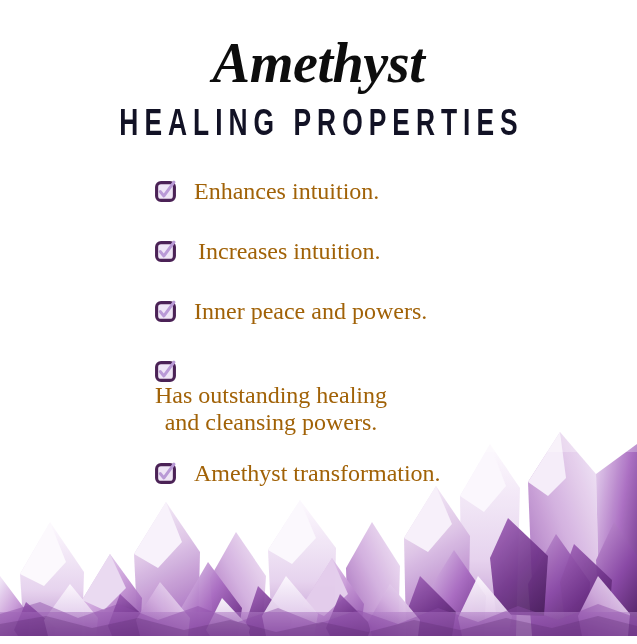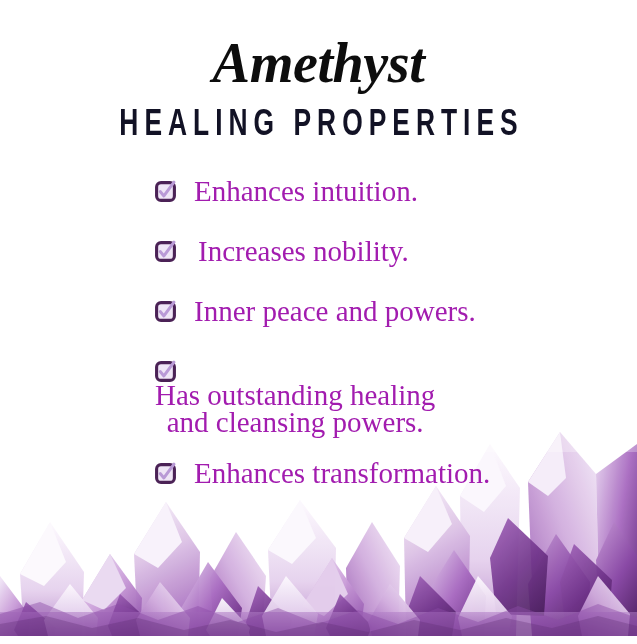--- a/index.html
+++ b/index.html
@@ -88,23 +88,23 @@
     width: 21px;
     height: 21px;
     margin-top: 3px;
     margin-right: 18px;
   }
   .checkbox svg { display: block; overflow: visible; }
 
   .item-text {
     font-family: "Liberation Serif", "DejaVu Serif", serif;
     font-weight: normal;
-    font-size: 29px;
+    font-size: 24px;
     line-height: 27px;
-    color: #a21caf;
+    color: #a16207;
     white-space: pre-line;
     text-align: center;
   }
   .li-1 .item-text { padding-left: 4px; }
   .li-2 .item-text { padding-left: 0px; }
   .li-3 .item-text { text-align: center; padding-left: 0px; }
   .li-4 .item-text { padding-left: 0px; }
 
   
   .crystals {
@@ -139,21 +139,21 @@
       <span class="item-text">Enhances intuition.</span>
     </div>
 
     <div class="list-item li-1">
       <span class="checkbox">
         <svg width="21" height="21" viewBox="0 0 21 21" xmlns="http://www.w3.org/2000/svg">
           <rect x="1.6" y="1.6" width="17.8" height="17.8" rx="4.4" ry="4.4" fill="#efe6f6" stroke="#4b2256" stroke-width="3.1"></rect>
           <path d="M5.2 10.6 L8.9 14.9 L19.0 1.2" fill="none" stroke="#b99ad6" stroke-width="3.0" stroke-linecap="round" stroke-linejoin="round"></path>
         </svg>
       </span>
-      <span class="item-text">Increases nobility.</span>
+      <span class="item-text">Increases intuition.</span>
     </div>
 
     <div class="list-item li-2">
       <span class="checkbox">
         <svg width="21" height="21" viewBox="0 0 21 21" xmlns="http://www.w3.org/2000/svg">
           <rect x="1.6" y="1.6" width="17.8" height="17.8" rx="4.4" ry="4.4" fill="#efe6f6" stroke="#4b2256" stroke-width="3.1"></rect>
           <path d="M5.2 10.6 L8.9 14.9 L19.0 1.2" fill="none" stroke="#b99ad6" stroke-width="3.0" stroke-linecap="round" stroke-linejoin="round"></path>
         </svg>
       </span>
       <span class="item-text">Inner peace and powers.</span>
@@ -170,21 +170,21 @@
 and cleansing powers.</span>
     </div>
 
     <div class="list-item li-4">
       <span class="checkbox">
         <svg width="21" height="21" viewBox="0 0 21 21" xmlns="http://www.w3.org/2000/svg">
           <rect x="1.6" y="1.6" width="17.8" height="17.8" rx="4.4" ry="4.4" fill="#efe6f6" stroke="#4b2256" stroke-width="3.1"></rect>
           <path d="M5.2 10.6 L8.9 14.9 L19.0 1.2" fill="none" stroke="#b99ad6" stroke-width="3.0" stroke-linecap="round" stroke-linejoin="round"></path>
         </svg>
       </span>
-      <span class="item-text">Enhances transformation.</span>
+      <span class="item-text">Amethyst transformation.</span>
     </div>
 
   </div>
 
   <div class="crystals">
     <svg viewBox="0 0 637 210" preserveAspectRatio="none" xmlns="http://www.w3.org/2000/svg">
       <defs>
         <linearGradient id="gA" x1="0" y1="0" x2="0.25" y2="1">
           <stop offset="0%" stop-color="#faf5fc"></stop>
           <stop offset="45%" stop-color="#ddc3e6"></stop>

